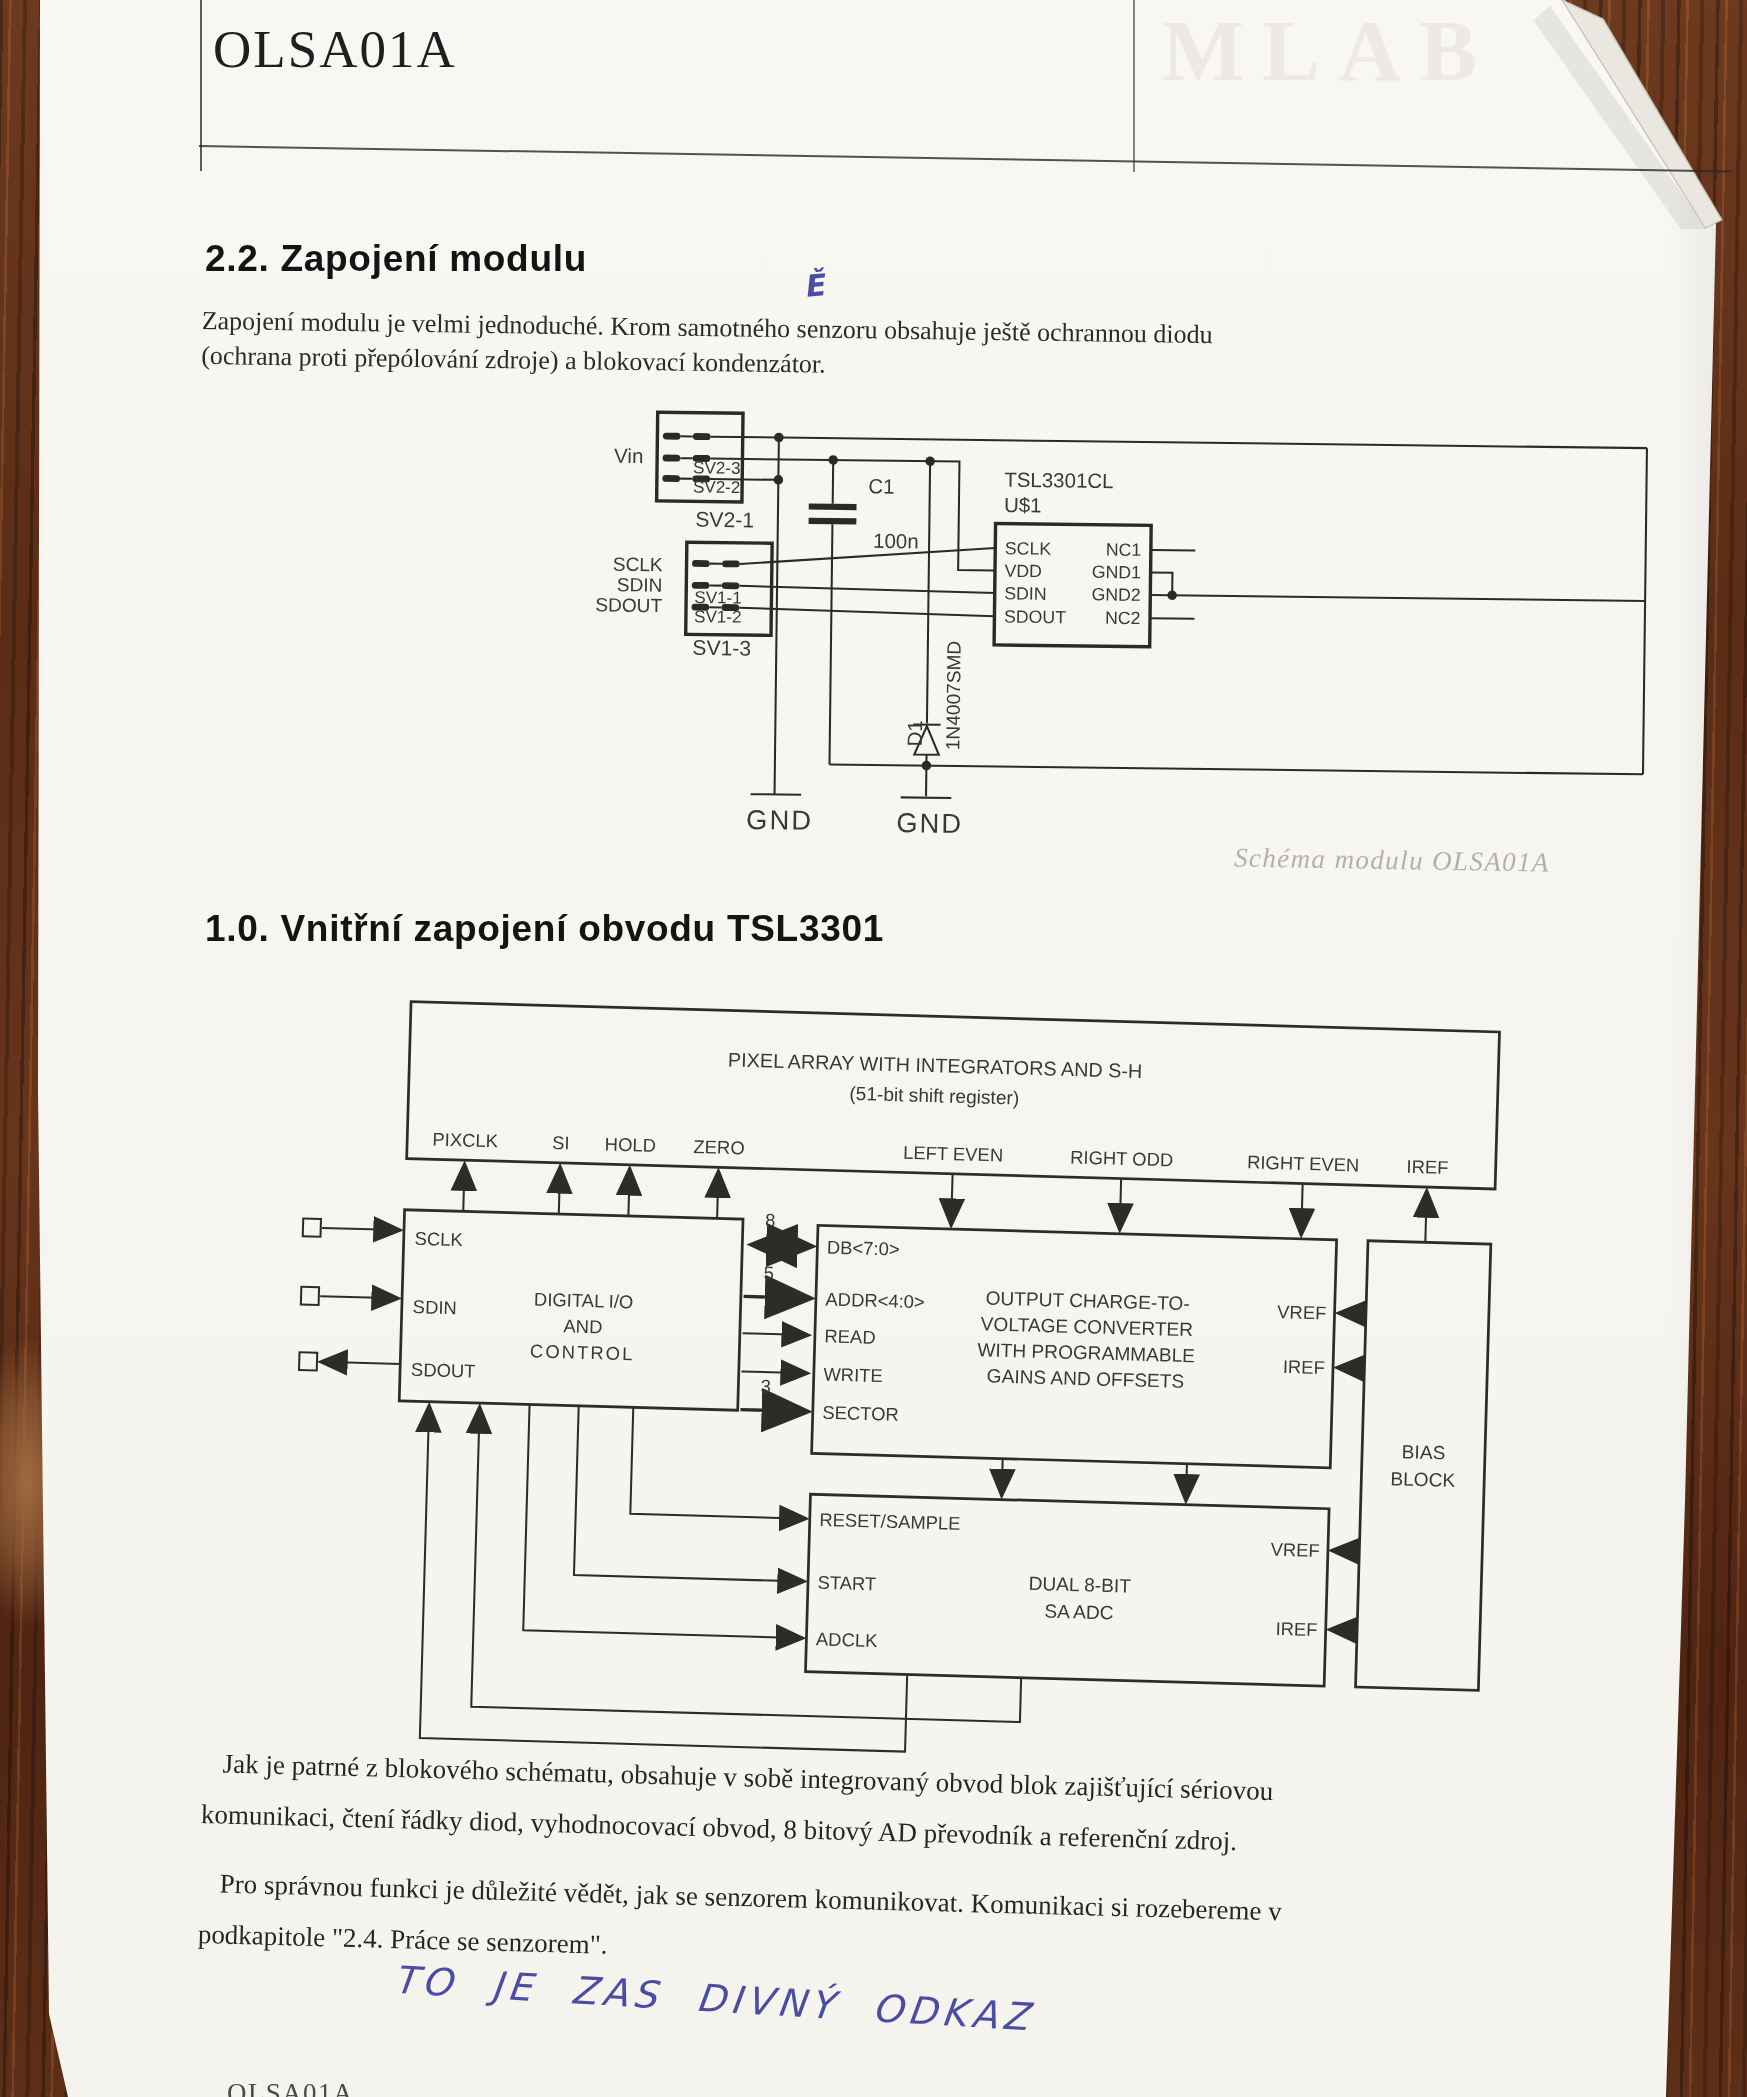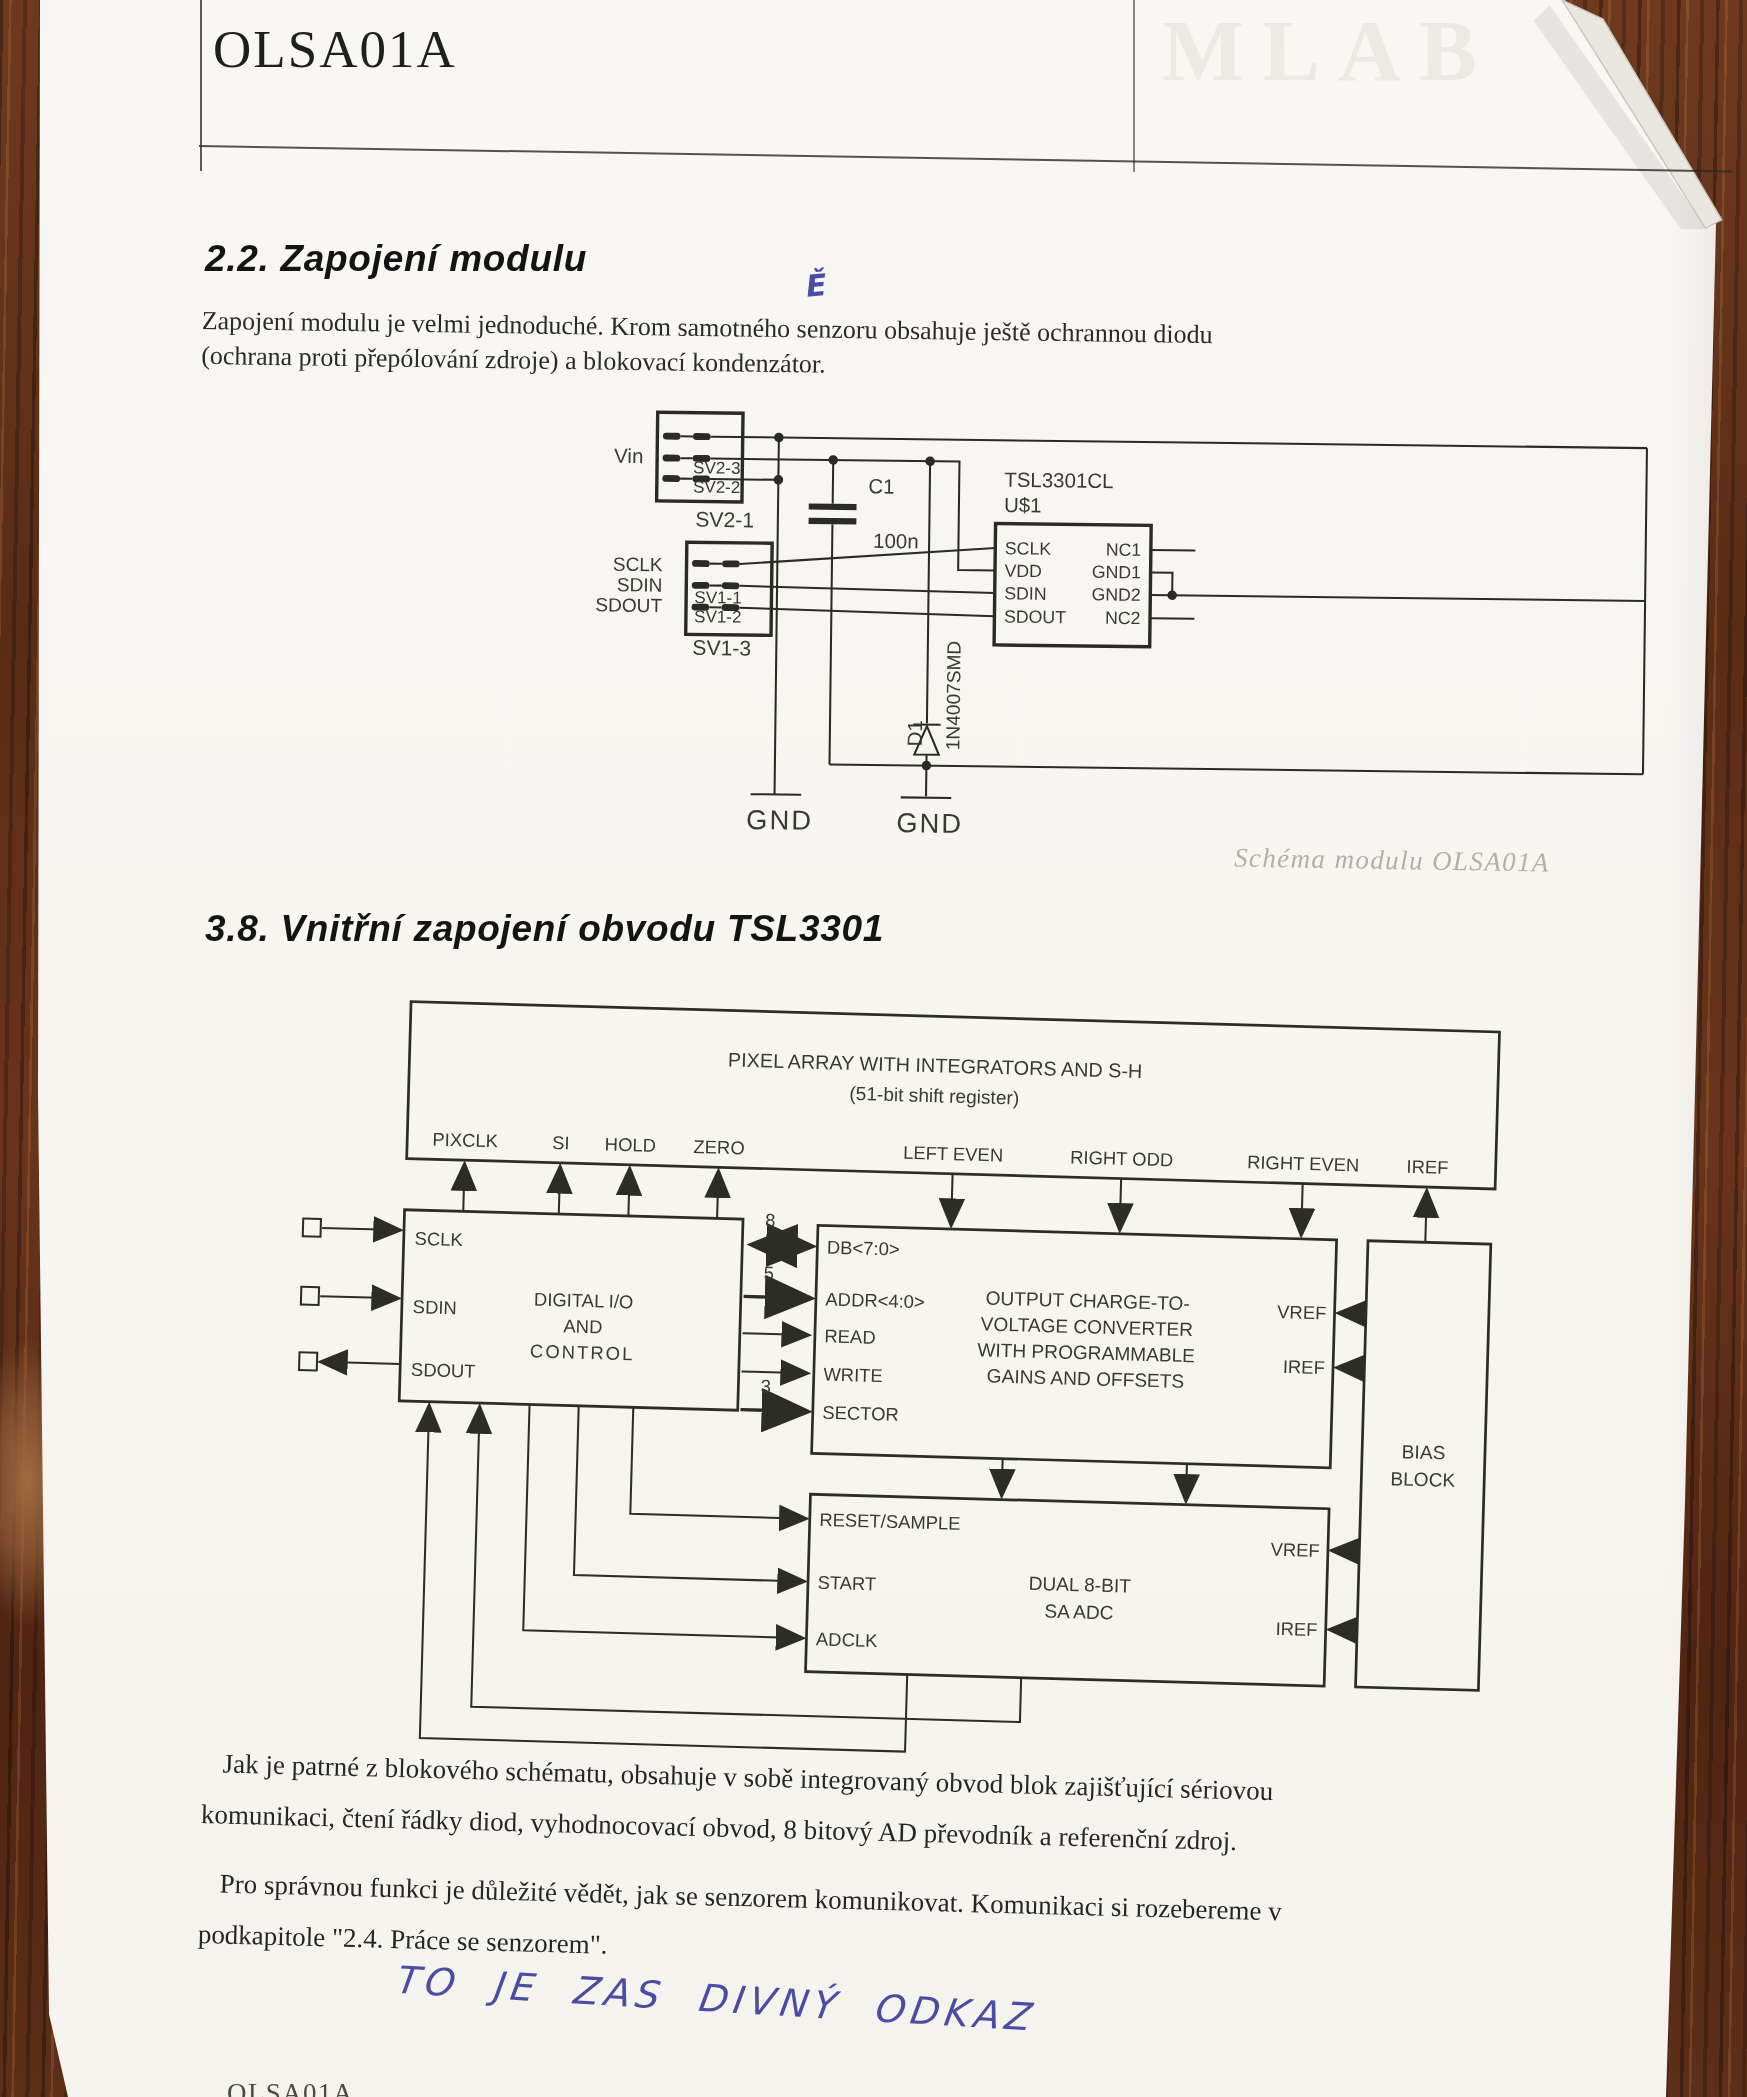--- a/index.html
+++ b/index.html
@@ -28,21 +28,21 @@
   .h-left-line{left:200px;top:0;width:2px;height:171px;background:rgba(40,40,40,.75);}
   .h-div-line{left:1133px;top:0;width:2px;height:172px;background:rgba(40,40,40,.55);}
   .h-rule{left:199px;top:145px;width:1533px;height:2px;background:rgba(40,40,40,.8);
           transform:rotate(0.95deg);transform-origin:left top;}
   .h-title{left:213px;top:19px;font-family:"Liberation Serif",serif;font-size:53px;
            letter-spacing:2px;color:#1f1f1f;}
   .h-watermark{left:1162px;top:0px;font-family:"Liberation Serif",serif;font-weight:bold;
            font-size:87px;letter-spacing:18px;color:#eceae2;}
 
   
-  .sec-head{font-weight:bold;font-size:37px;letter-spacing:0.7px;color:#141414;font-style:italic;}
+  .sec-head{font-weight:bold;font-size:37px;letter-spacing:0.7px;color:#141414;}
   .serif{font-family:"Liberation Serif",serif;color:#2b2b28;}
   .para22{left:202px;top:303px;width:1386px;font-size:26px;line-height:35px;
           transform:rotate(0.8deg);transform-origin:left top;}
   .ins-e{left:806px;top:268px;font-size:30px;color:#4b4da3;transform:rotate(-5deg);
          font-family:"DejaVu Sans",sans-serif;font-style:italic;font-weight:bold;}
 
   .caption{left:1234px;top:845px;font-family:"Liberation Serif",serif;font-style:italic;
            font-size:27px;color:#b3b0a6;transform:rotate(0.9deg);letter-spacing:1.4px;}
 
   .closing{left:203px;top:1738px;width:1420px;font-size:27px;line-height:51px;
@@ -194,21 +194,21 @@
   <g>
     <line class="sline" x1="238" y1="573" x2="312" y2="573" stroke-width="6"></line>
     <line class="sline" x1="458" y1="575" x2="532" y2="575" stroke-width="6"></line>
   </g>
   <text x="232" y="624" font-size="40" letter-spacing="3">GND</text>
   <text x="452" y="626" font-size="40" letter-spacing="3">GND</text>
 </svg>
 
 <div class="abs caption">Schéma modulu OLSA01A</div>
 
-<div class="abs sec-head" style="left:205px;top:908px;">3.8. Vnitřní zapojení obvodu TSL3301</div>
+<div class="abs sec-head" style="left:205px;top:908px;">1.0. Vnitřní zapojení obvodu TSL3301</div>
 
 <svg class="abs blockdiag" width="1263" height="768" viewBox="0 0 1850 1125">
   <defs>
     <marker id="ah" orient="auto-start-reverse" markerWidth="15" markerHeight="13" refX="13" refY="6.5">
       <path d="M0,0 L15,6.5 L0,13 z" fill="#2d2d28"></path>
     </marker>
   </defs>
 
   <rect class="dbox" x="165" y="30" width="1595" height="230" stroke-width="5"></rect>
   <text x="935" y="112" font-size="29" text-anchor="middle">PIXEL ARRAY WITH INTEGRATORS AND S-H</text>

